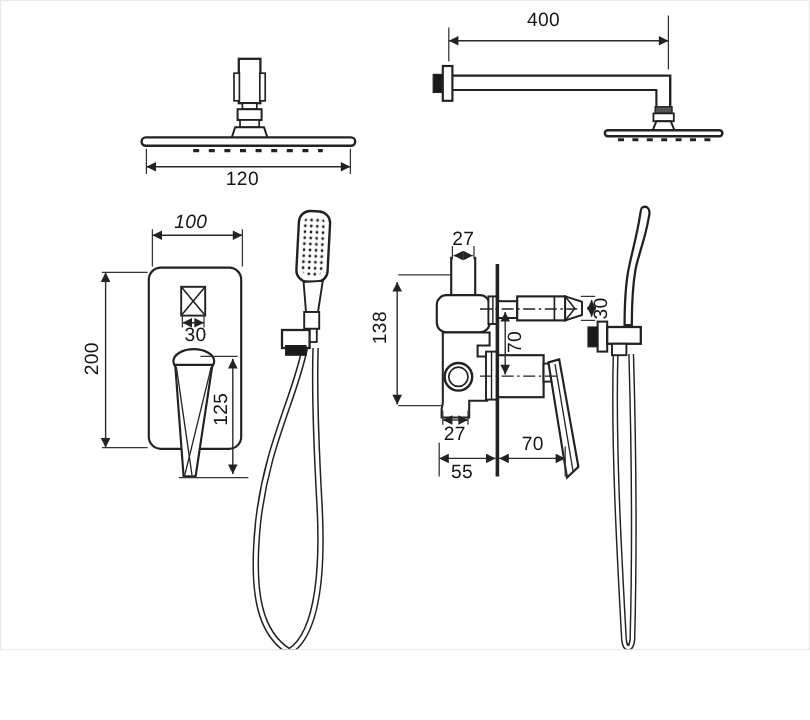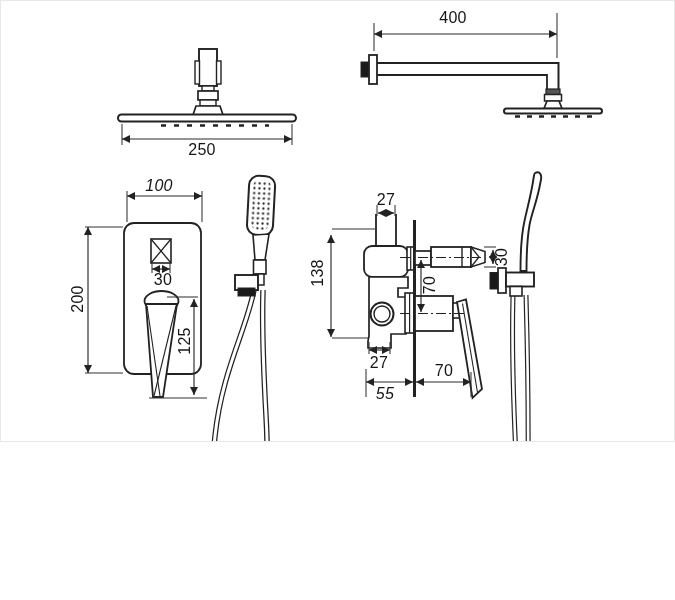--- a/index.html
+++ b/index.html
@@ -1,17 +1,17 @@
 <!DOCTYPE html>
 <html><head>
 <meta charset="utf-8">
 <style>
   html,body{margin:0;padding:0;background:#fff;}
   #stage{
-    position:relative;width:675px;height:442px;background:#ffffff;
+    position:relative;width:675px;height:542px;background:#ffffff;
     border:1px solid #e8e8e8;box-sizing:border-box;overflow:hidden;
     font-family:"Liberation Sans", sans-serif;
   }
   #linework{position:absolute;left:0;top:0;}
   .lbl{
     position:absolute;font-size:16px;line-height:1;color:#151515;
     font-family:"Liberation Sans", sans-serif;white-space:nowrap;
     transform:translate(-50%,-50%);letter-spacing:.3px;
   }
   .lbl.rot{transform:translate(-50%,-50%) rotate(-90deg);}
@@ -159,26 +159,26 @@
           <line x1="483" y1="266" x2="495" y2="266"></line>
         <line x1="368" y1="341" x2="368" y2="353"></line> 
           <line x1="389" y1="341" x2="389" y2="353"></line>
         <line x1="365" y1="368" x2="365" y2="396"></line> 
           <line x1="470" y1="371" x2="470" y2="396"></line>
       </g>
     </g>
   </svg>
 
   <div class="lbl" style="left:452px;top:17px;">400</div>
-  <div class="lbl" style="left:201px;top:149px;">250</div>
+  <div class="lbl" style="left:201px;top:149px;">120</div>
   <div class="lbl" style="left:158px;top:185px;font-style:italic;">100</div>
   <div class="lbl rot" style="left:77px;top:298px;">200</div>
   <div class="lbl" style="left:162px;top:279px;">30</div>
   <div class="lbl rot" style="left:184px;top:340px;">125</div>
   <div class="lbl" style="left:385px;top:199px;">27</div>
   <div class="lbl rot" style="left:317px;top:272px;">138</div>
   <div class="lbl rot" style="left:501px;top:256px;">30</div>
   <div class="lbl rot" style="left:429px;top:284px;">70</div>
   <div class="lbl" style="left:378px;top:362px;">27</div>
   <div class="lbl" style="left:443px;top:370px;">70</div>
-  <div class="lbl" style="left:384px;top:393px;font-style:italic;">55</div>
+  <div class="lbl" style="left:384px;top:393px;">55</div>
 
 </div>
 
 </body></html>

